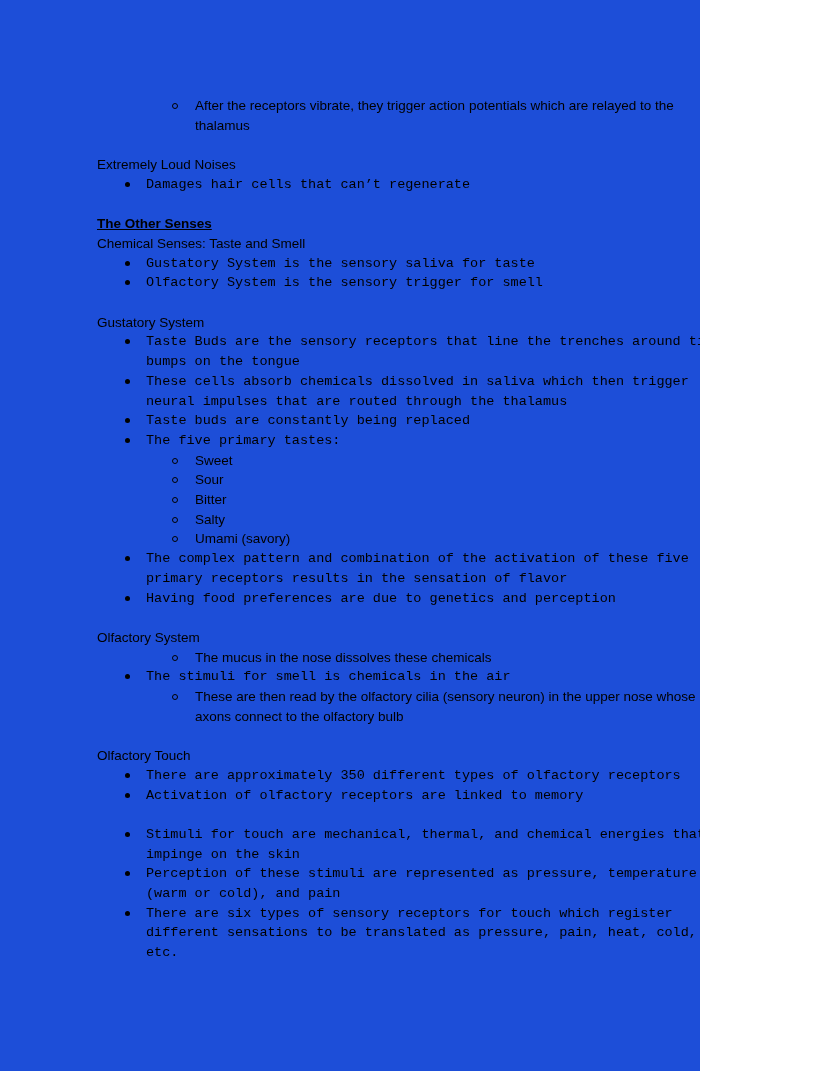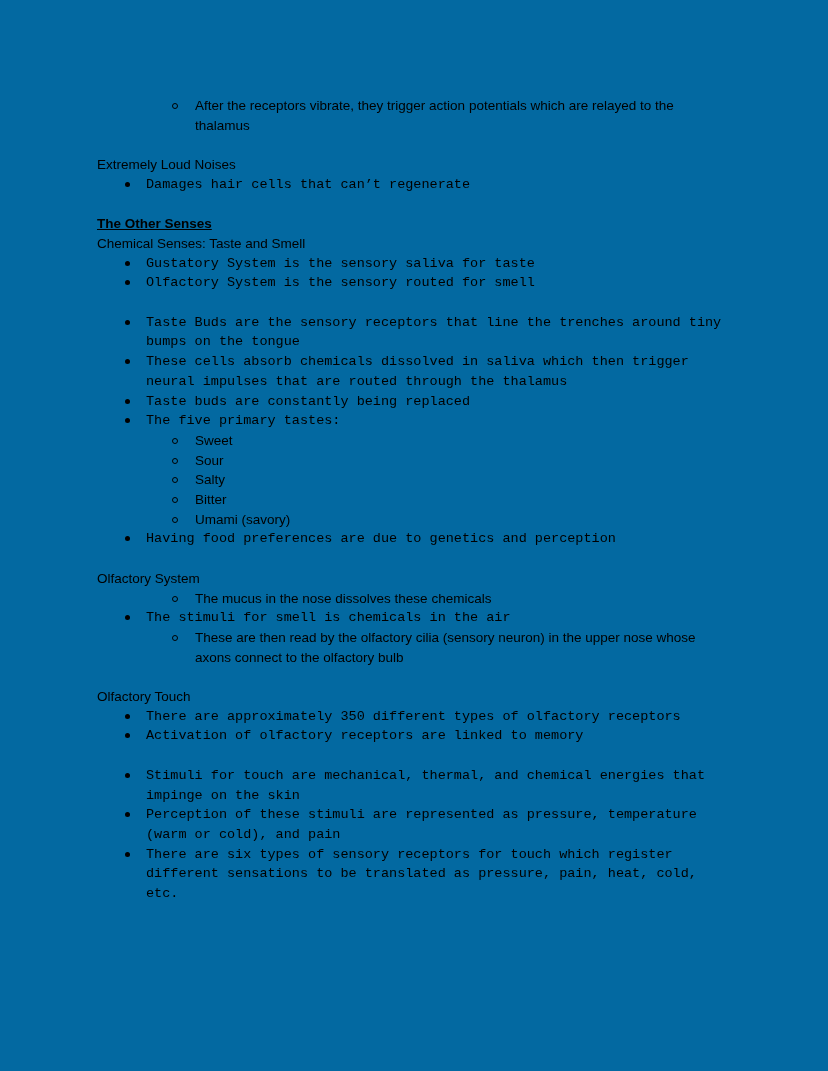--- a/index.html
+++ b/index.html
@@ -2,23 +2,23 @@
 <html><head>
 <meta charset="utf-8">
 <style>
   html, body {
     margin: 0;
     padding: 0;
     background: #ffffff;
   }
   .page {
     position: relative;
-    width: 828px;
+    width: 700px;
     height: 1071px;
-    background: #0369a1;
+    background: #1d4ed8;
     overflow: hidden;
     font-family: "Liberation Sans", sans-serif;
   }
   .doc-content {
     position: absolute;
     left: 97px;
     top: 96px;
     width: 634px;
     font-size: 13.5px;
     line-height: 19.7px;
@@ -69,31 +69,33 @@
 <div class="page">
   <div class="doc-content" id="doc-content">
       <div class="block bullet2"><span class="marker"></span><span class="text">After the receptors vibrate, they trigger action potentials which are relayed to the thalamus</span></div>
       <div class="spacer"></div>
       <div class="block text"><span class="text">Extremely Loud Noises</span></div>
       <div class="block bullet1"><span class="marker"></span><span class="text">Damages hair cells that can’t regenerate</span></div>
       <div class="spacer"></div>
       <div class="block heading"><span class="text">The Other Senses</span></div>
       <div class="block text"><span class="text">Chemical Senses: Taste and Smell</span></div>
       <div class="block bullet1"><span class="marker"></span><span class="text">Gustatory System is the sensory saliva for taste</span></div>
-      <div class="block bullet1"><span class="marker"></span><span class="text">Olfactory System is the sensory routed for smell</span></div>
+      <div class="block bullet1"><span class="marker"></span><span class="text">Olfactory System is the sensory trigger for smell</span></div>
       <div class="spacer"></div>
+      <div class="block text"><span class="text">Gustatory System</span></div>
       <div class="block bullet1"><span class="marker"></span><span class="text">Taste Buds are the sensory receptors that line the trenches around tiny bumps on the tongue</span></div>
       <div class="block bullet1"><span class="marker"></span><span class="text">These cells absorb chemicals dissolved in saliva which then trigger neural impulses that are routed through the thalamus</span></div>
       <div class="block bullet1"><span class="marker"></span><span class="text">Taste buds are constantly being replaced</span></div>
       <div class="block bullet1"><span class="marker"></span><span class="text">The five primary tastes:</span></div>
       <div class="block bullet2"><span class="marker"></span><span class="text">Sweet</span></div>
       <div class="block bullet2"><span class="marker"></span><span class="text">Sour</span></div>
+      <div class="block bullet2"><span class="marker"></span><span class="text">Bitter</span></div>
       <div class="block bullet2"><span class="marker"></span><span class="text">Salty</span></div>
-      <div class="block bullet2"><span class="marker"></span><span class="text">Bitter</span></div>
       <div class="block bullet2"><span class="marker"></span><span class="text">Umami (savory)</span></div>
+      <div class="block bullet1"><span class="marker"></span><span class="text">The complex pattern and combination of the activation of these five primary receptors results in the sensation of flavor</span></div>
       <div class="block bullet1"><span class="marker"></span><span class="text">Having food preferences are due to genetics and perception</span></div>
       <div class="spacer"></div>
       <div class="block text"><span class="text">Olfactory System</span></div>
       <div class="block bullet2"><span class="marker"></span><span class="text">The mucus in the nose dissolves these chemicals</span></div>
       <div class="block bullet1"><span class="marker"></span><span class="text">The stimuli for smell is chemicals in the air</span></div>
       <div class="block bullet2"><span class="marker"></span><span class="text">These are then read by the olfactory cilia (sensory neuron) in the upper nose whose axons connect to the olfactory bulb</span></div>
       <div class="spacer"></div>
       <div class="block text"><span class="text">Olfactory Touch</span></div>
       <div class="block bullet1"><span class="marker"></span><span class="text">There are approximately 350 different types of olfactory receptors</span></div>
       <div class="block bullet1"><span class="marker"></span><span class="text">Activation of olfactory receptors are linked to memory</span></div>

